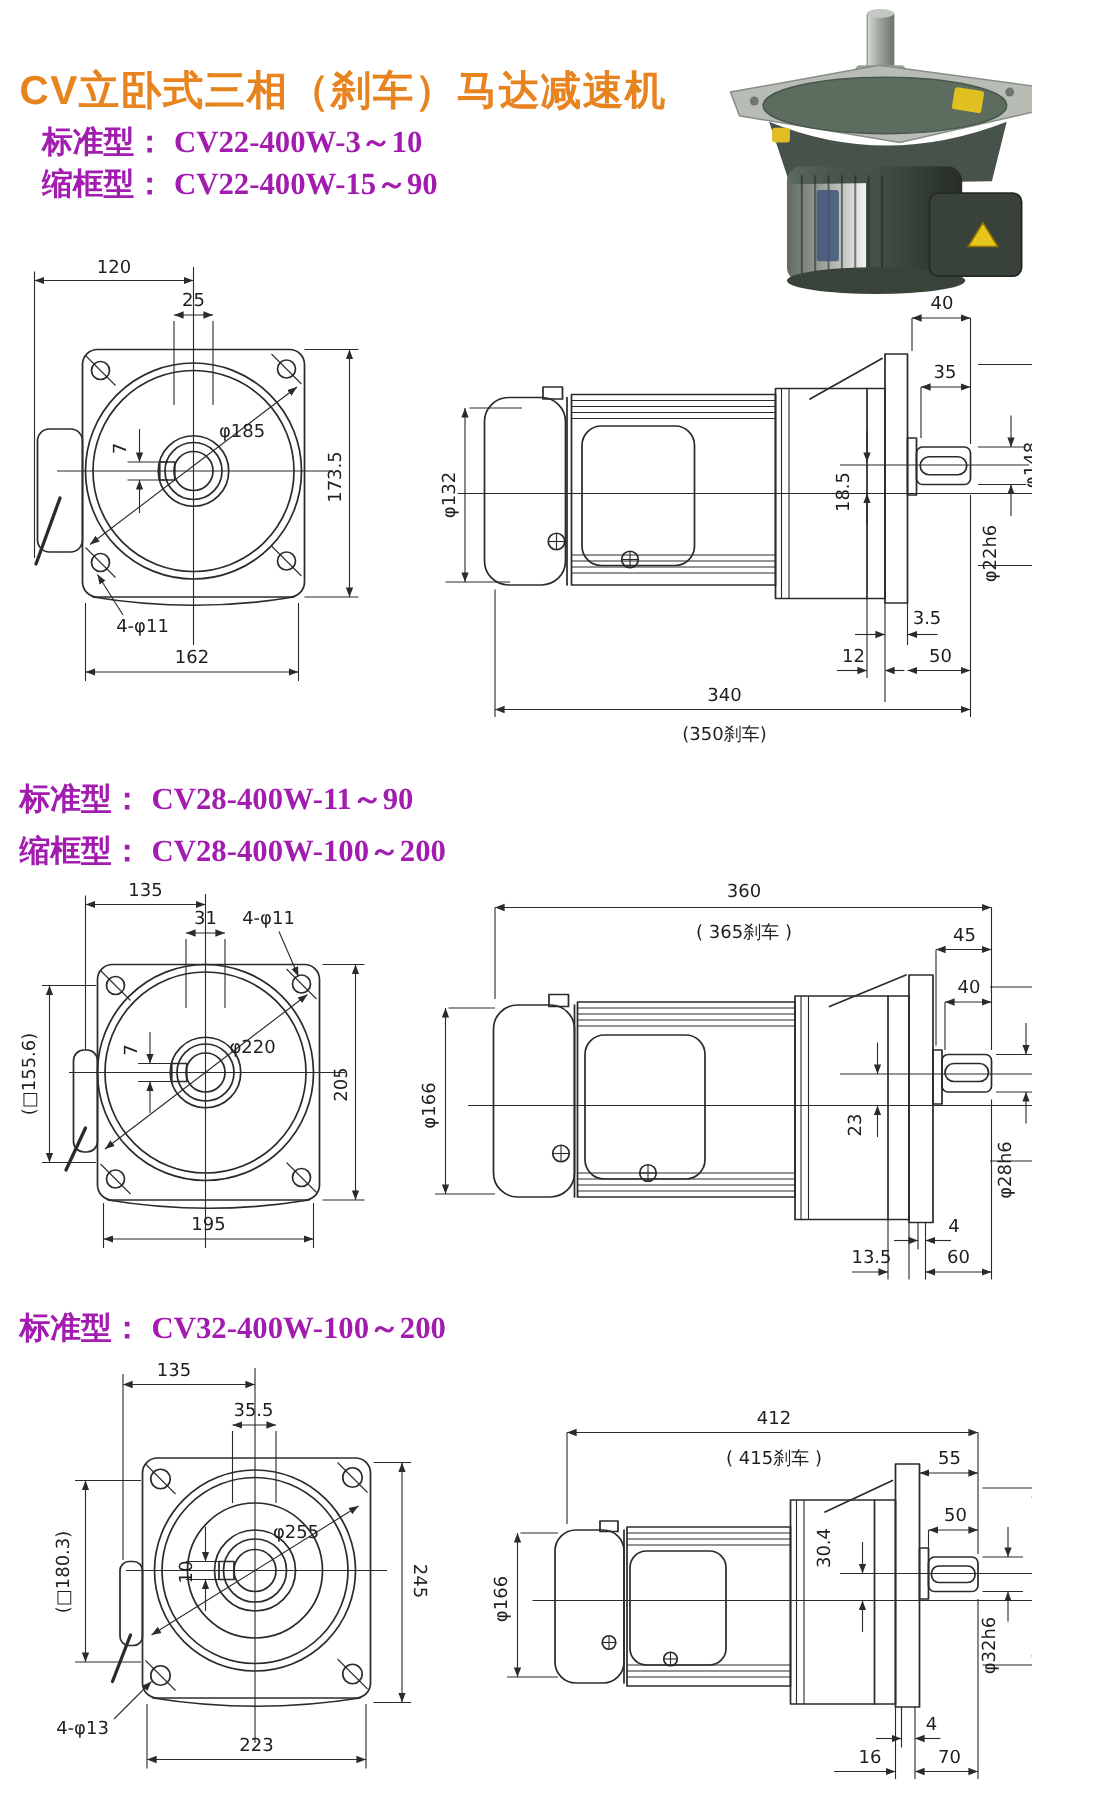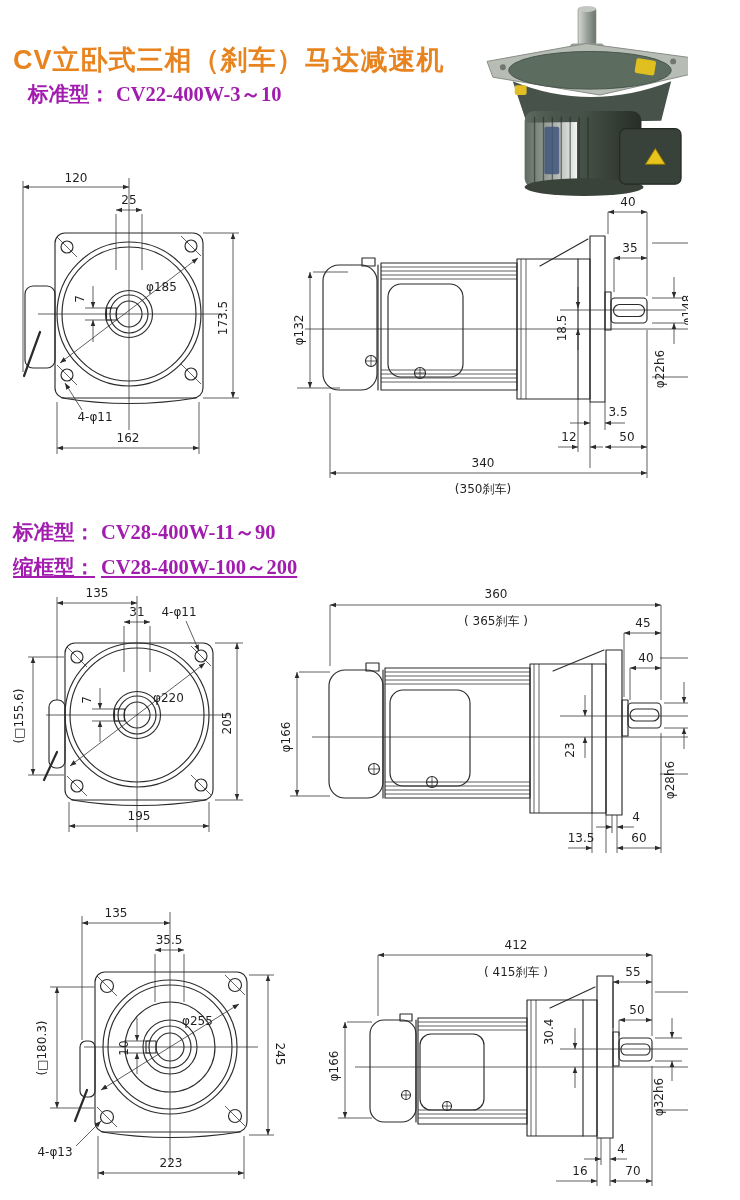--- a/index.html
+++ b/index.html
@@ -21,25 +21,31 @@
 </head>
 <body>
 
 <div class="page">
 
   <div class="title">CV立卧式三相（刹车）马达减速机</div>
 
   <div class="model" style="left:28px;top:80px;">
     <span>标准型：</span><span class="val">CV22-400W-3～10</span>
   </div>
+  <div class="model" style="left:28px;top:108px;">
+    <span>缩框型：</span><span class="val">CV22-400W-15～90</span>
+  </div>
   <div class="model" style="left:13px;top:518px;">
     <span>标准型：</span><span class="val">CV28-400W-11～90</span>
   </div>
-  <div class="model" style="left:13px;top:553px;text-decoration:underline;">
+  <div class="model" style="left:13px;top:553px;">
     <span>缩框型：</span><span class="val">CV28-400W-100～200</span>
+  </div>
+  <div class="model" style="left:13px;top:871px;">
+    <span>标准型：</span><span class="val">CV32-400W-100～200</span>
   </div>
 
   <svg class="photo" width="240" height="198" viewBox="0 0 240 200">
     <defs>
       <linearGradient id="gMet" x1="0" y1="0" x2="1" y2="0">
         <stop offset="0" stop-color="#d6dad5"></stop>
           <stop offset="0.5" stop-color="#9aa19a"></stop>
           <stop offset="1" stop-color="#6d746d"></stop>
       </linearGradient>
       <linearGradient id="gBody" x1="0" y1="0" x2="1" y2="0">

